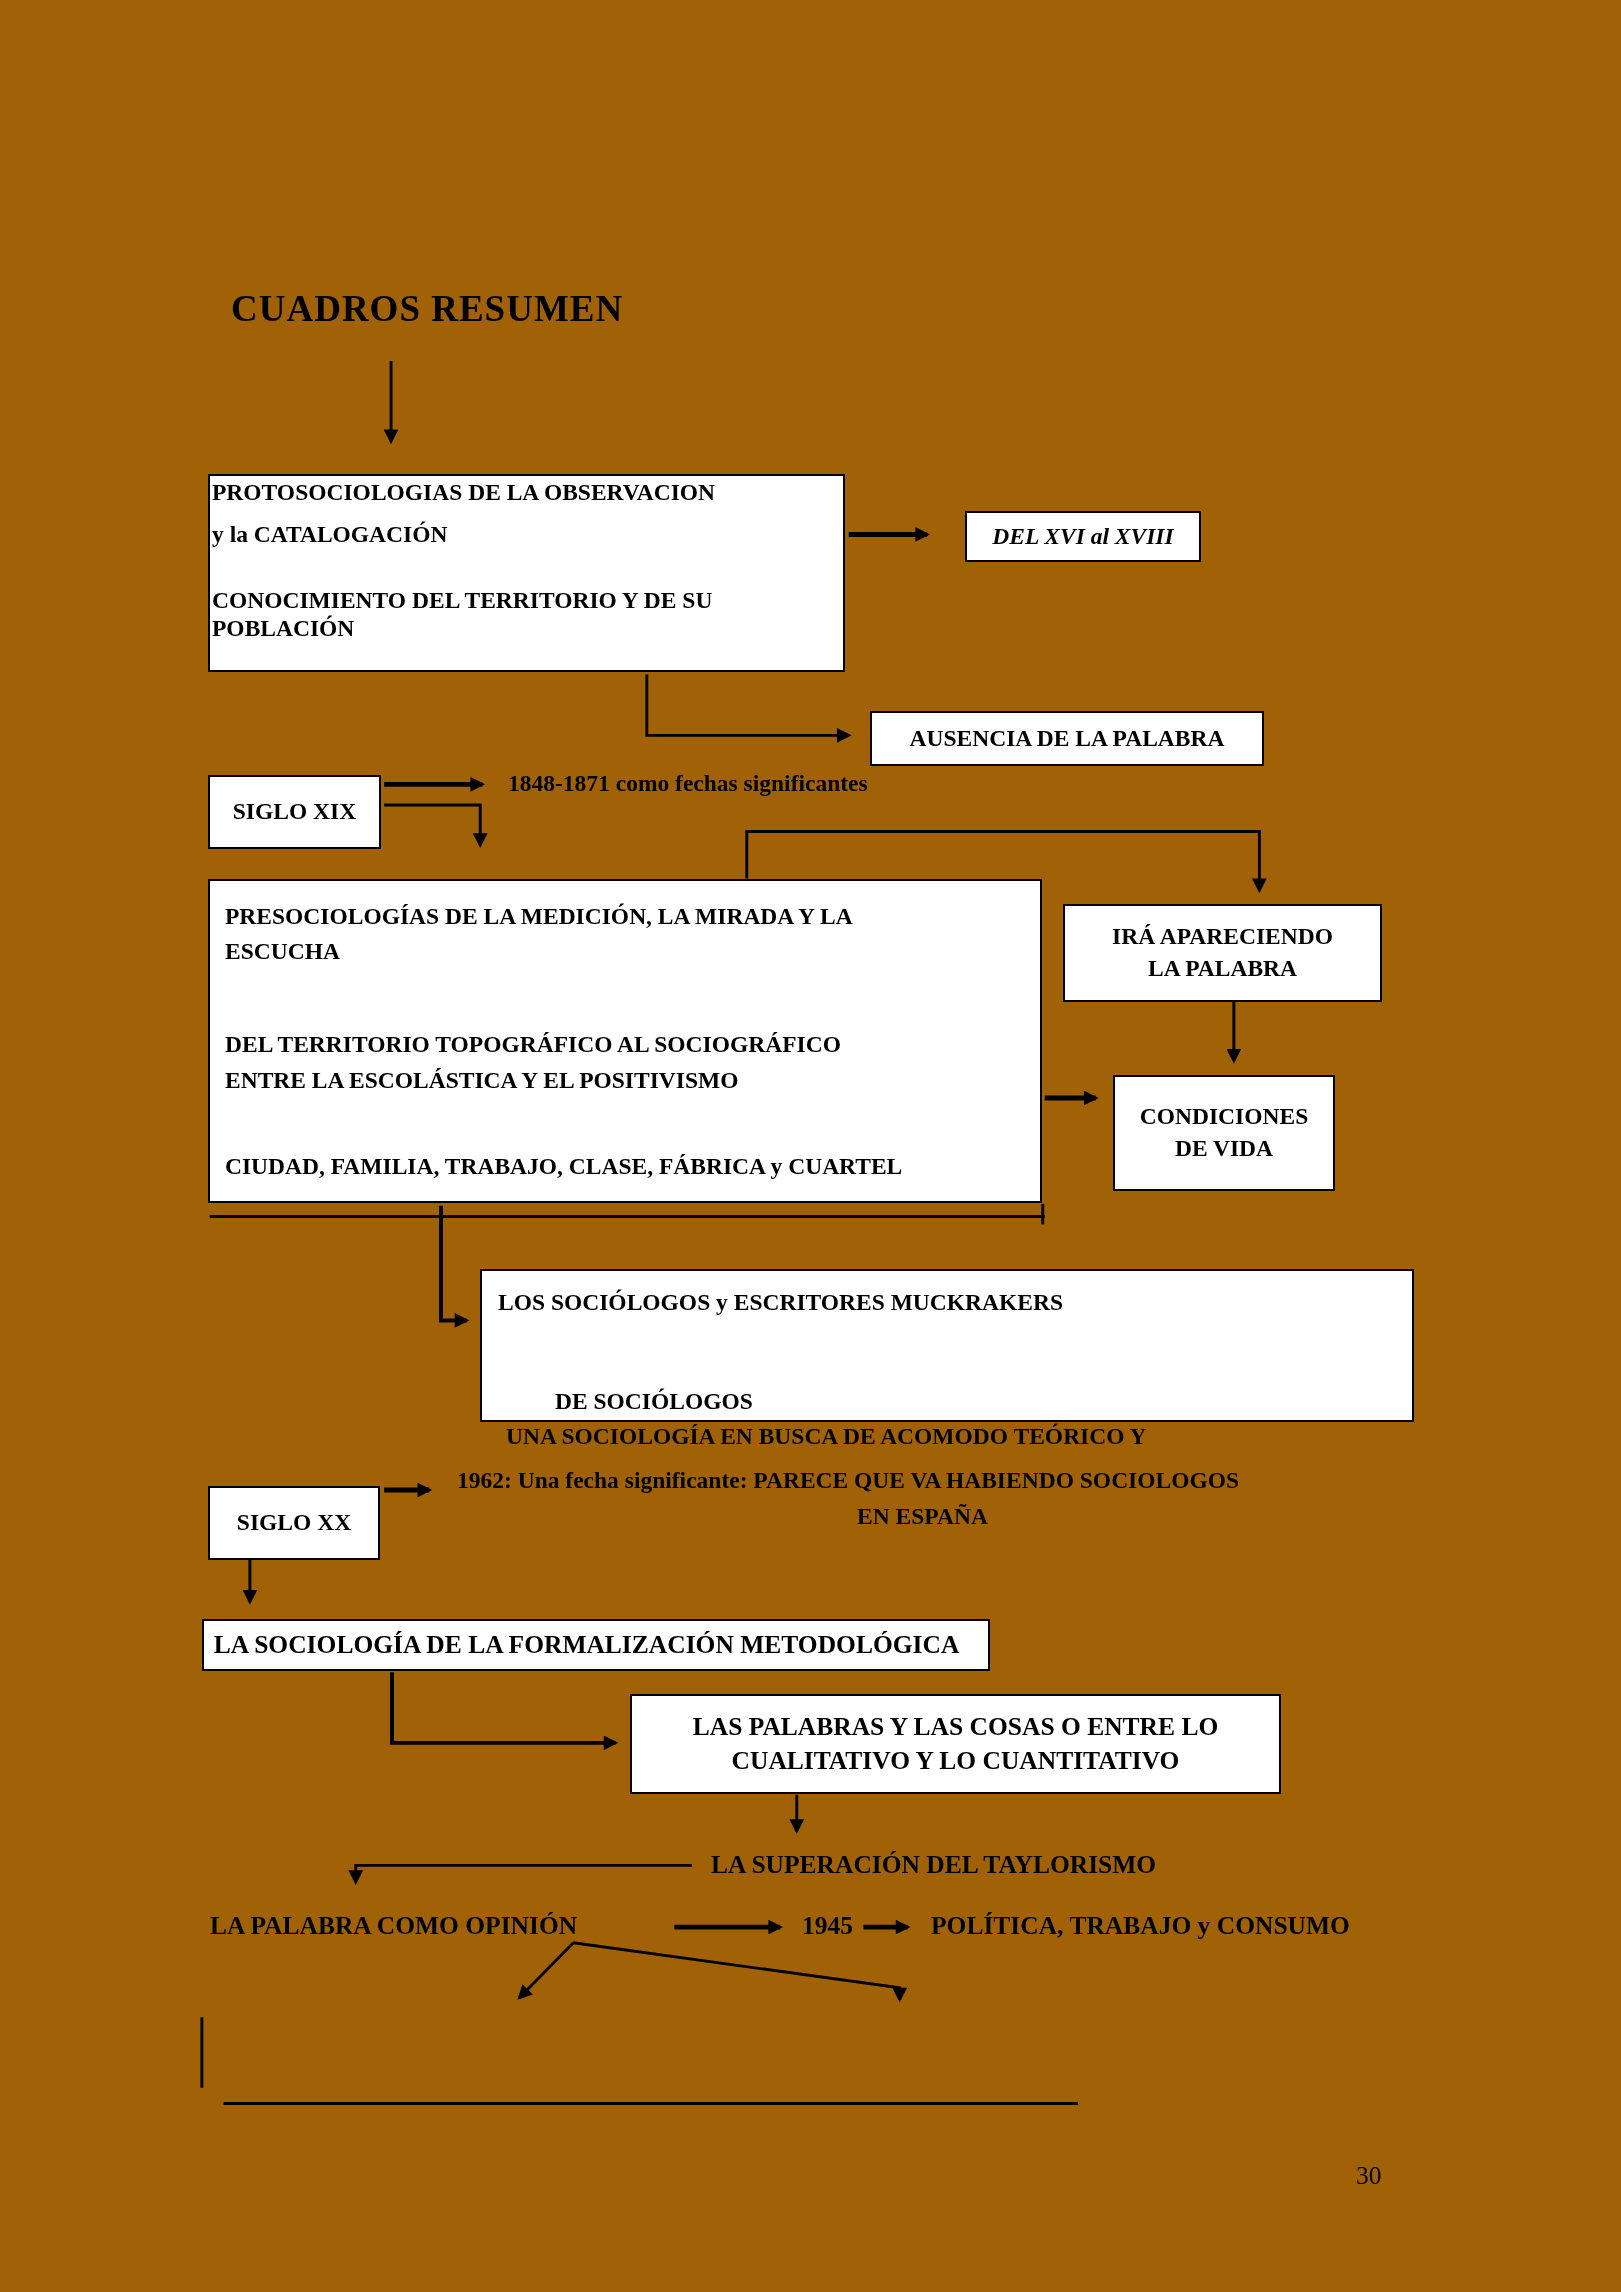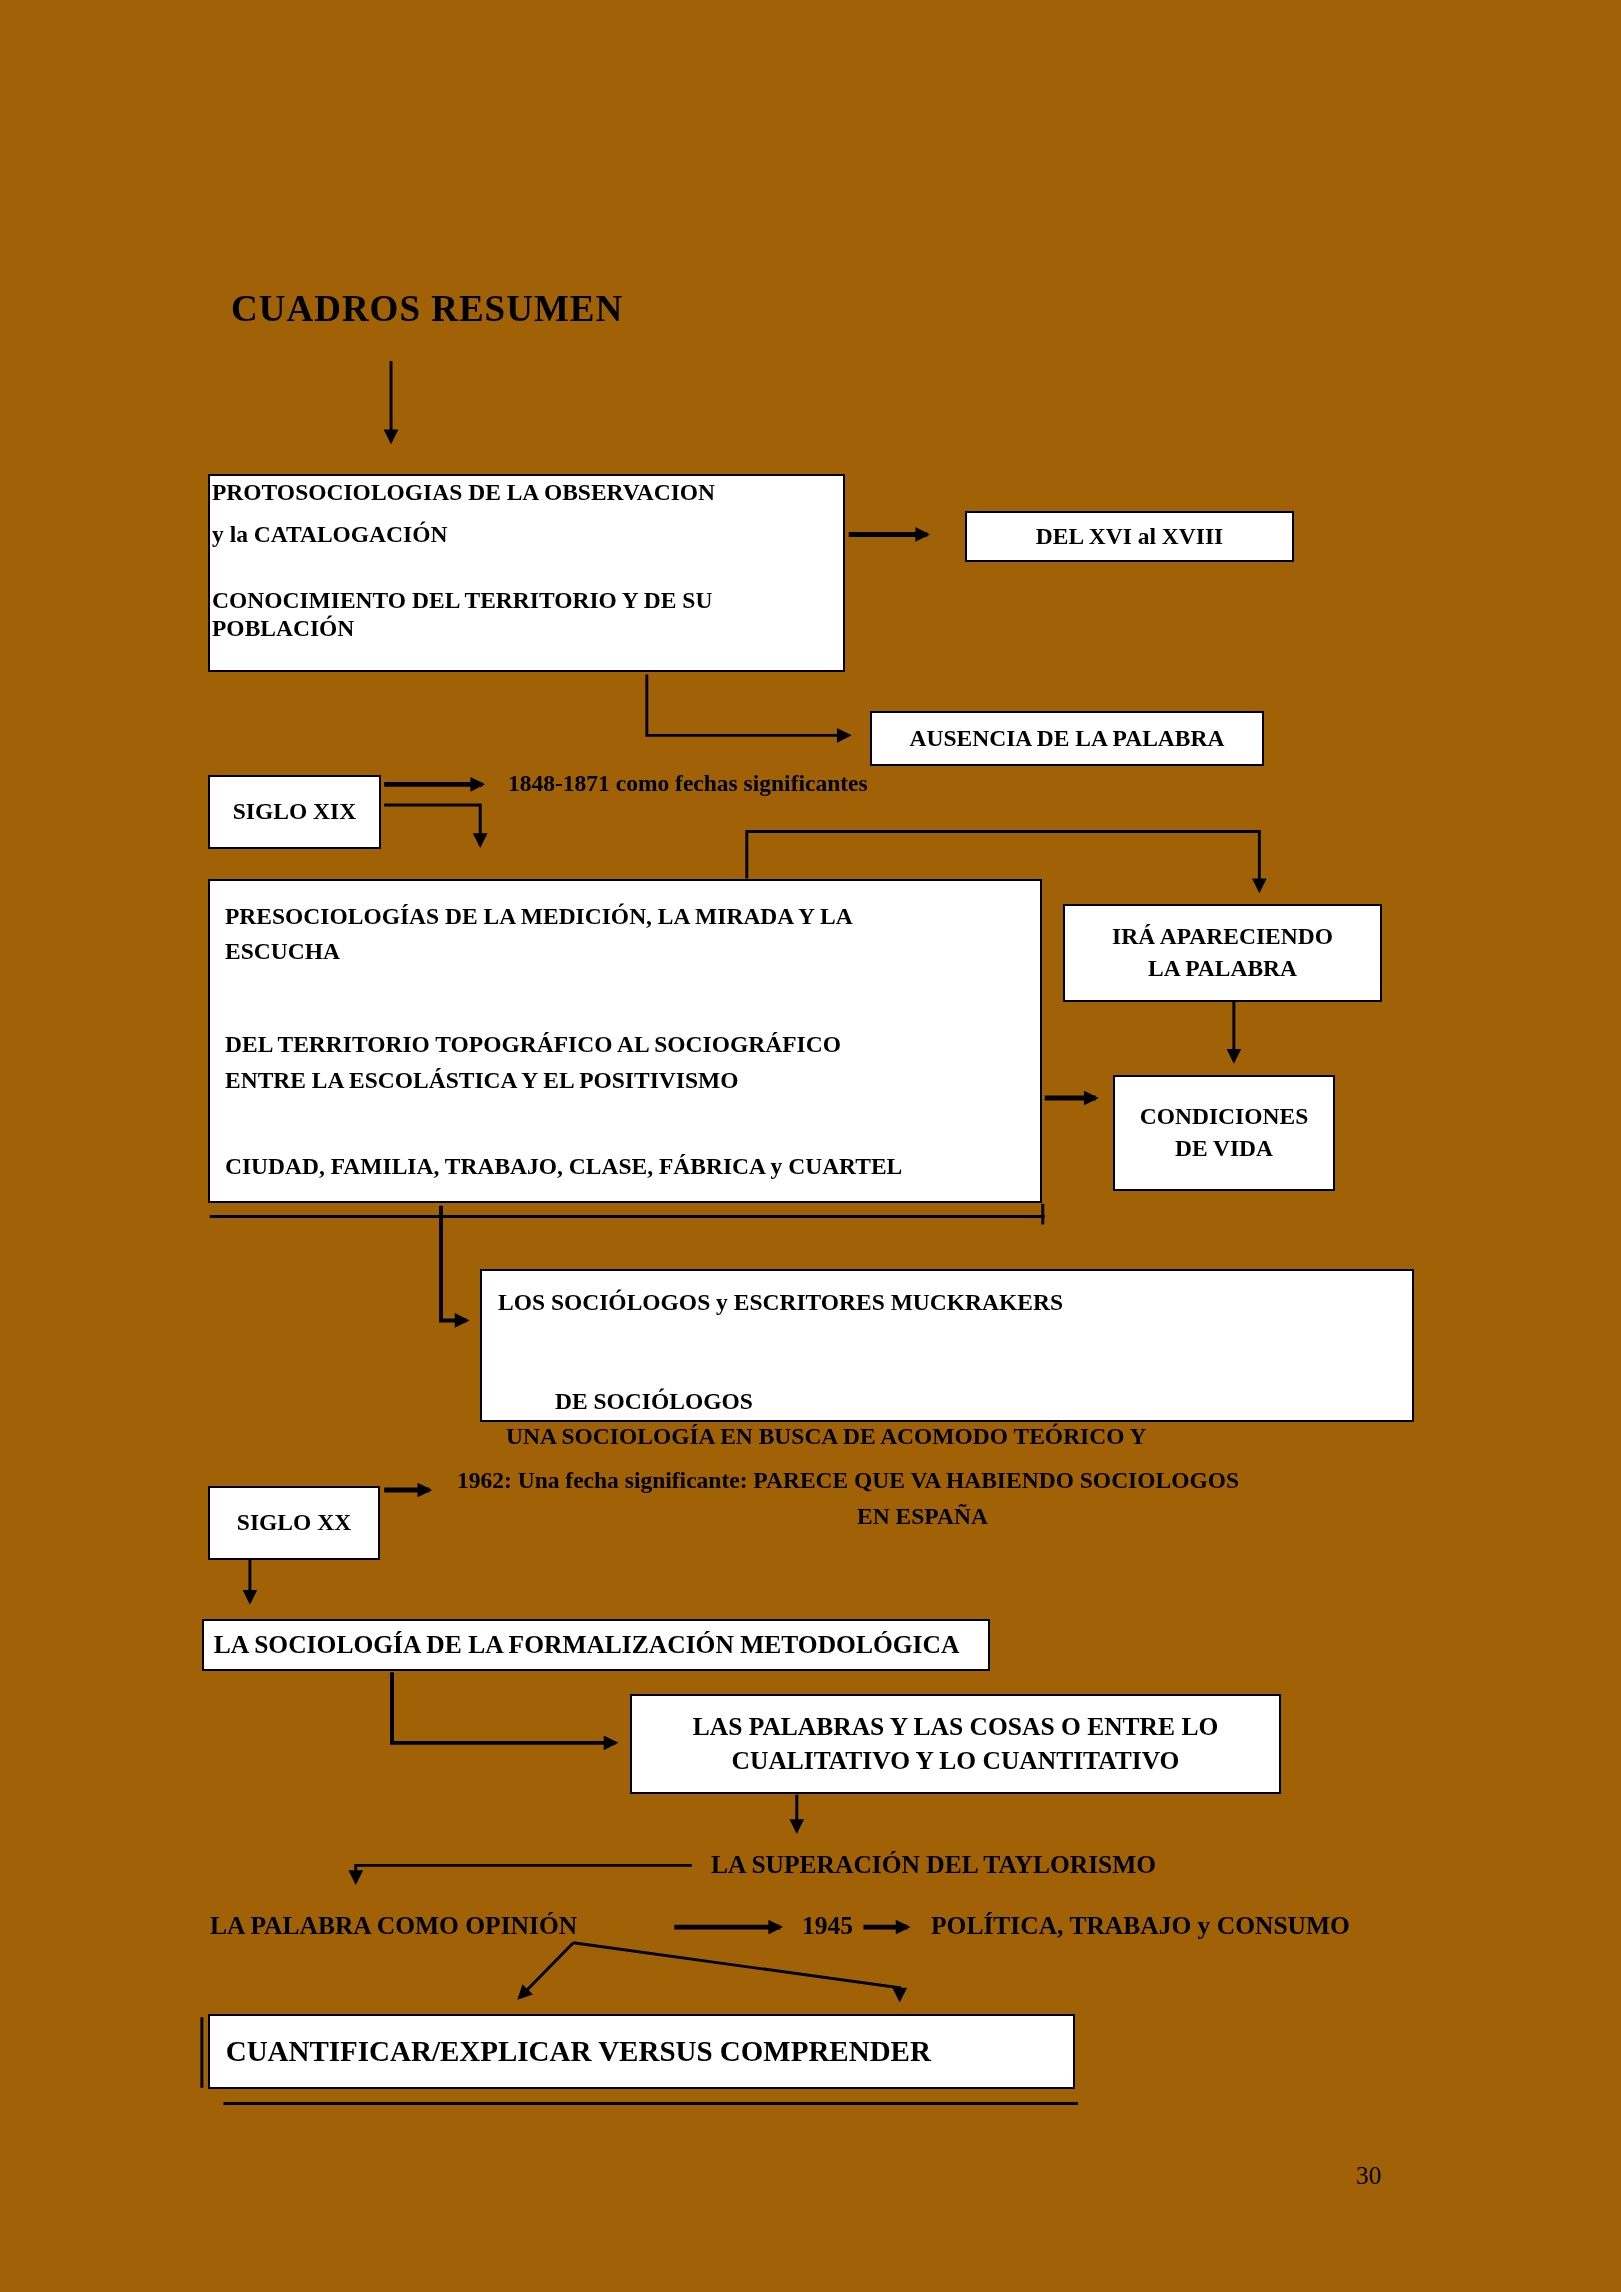--- a/index.html
+++ b/index.html
@@ -59,21 +59,21 @@
   </svg>
 
   <div class="t title" style="left:231px;top:289px;">CUADROS RESUMEN</div>
 
   <div class="box" style="left:208px;top:474px;width:637px;height:198px;"></div>
   <div class="t" style="left:212px;top:480px;">PROTOSOCIOLOGIAS DE LA OBSERVACION</div>
   <div class="t" style="left:212px;top:522px;">y la CATALOGACIÓN</div>
   <div class="t" style="left:212px;top:588px;">CONOCIMIENTO DEL TERRITORIO Y DE SU</div>
   <div class="t" style="left:212px;top:616px;">POBLACIÓN</div>
 
-  <div class="box center" style="left:965px;top:511px;width:329px;height:51px;">
+  <div class="box center" style="left:965px;top:511px;width:236px;height:51px;font-style:italic;">
     <span>DEL XVI al XVIII</span>
   </div>
 
   <div class="box center" style="left:870px;top:711px;width:394px;height:55px;">
     <span>AUSENCIA DE LA PALABRA</span>
   </div>
 
   <div class="box center" style="left:208px;top:775px;width:173px;height:74px;">
     <span>SIGLO XIX</span>
   </div>
@@ -114,20 +114,17 @@
   <div class="box center f26" style="left:630px;top:1694px;width:651px;height:100px;">
     <span><span>LAS PALABRAS Y LAS COSAS O ENTRE LO</span><br>
       <span>CUALITATIVO Y LO CUANTITATIVO</span></span>
   </div>
 
   <div class="t t26" style="left:711px;top:1851px;text-align:right;">LA SUPERACIÓN DEL TAYLORISMO</div>
   <div class="t t26" style="left:210px;top:1912px;">LA PALABRA COMO OPINIÓN</div>
   <div class="t t26" style="left:802px;top:1912px;">1945</div>
   <div class="t t26" style="left:931px;top:1912px;">POLÍTICA, TRABAJO y CONSUMO</div>
 
-  <div class="box cuanti" style="left:208px;top:2014px;width:867px;height:75px;">
-    <span>CUANTIFICAR/EXPLICAR VERSUS COMPRENDER</span>
-  </div>
 
   <div class="t pageno" style="left:1356px;top:2162px;">30</div>
 
 </div>
 
 
 </body></html>

